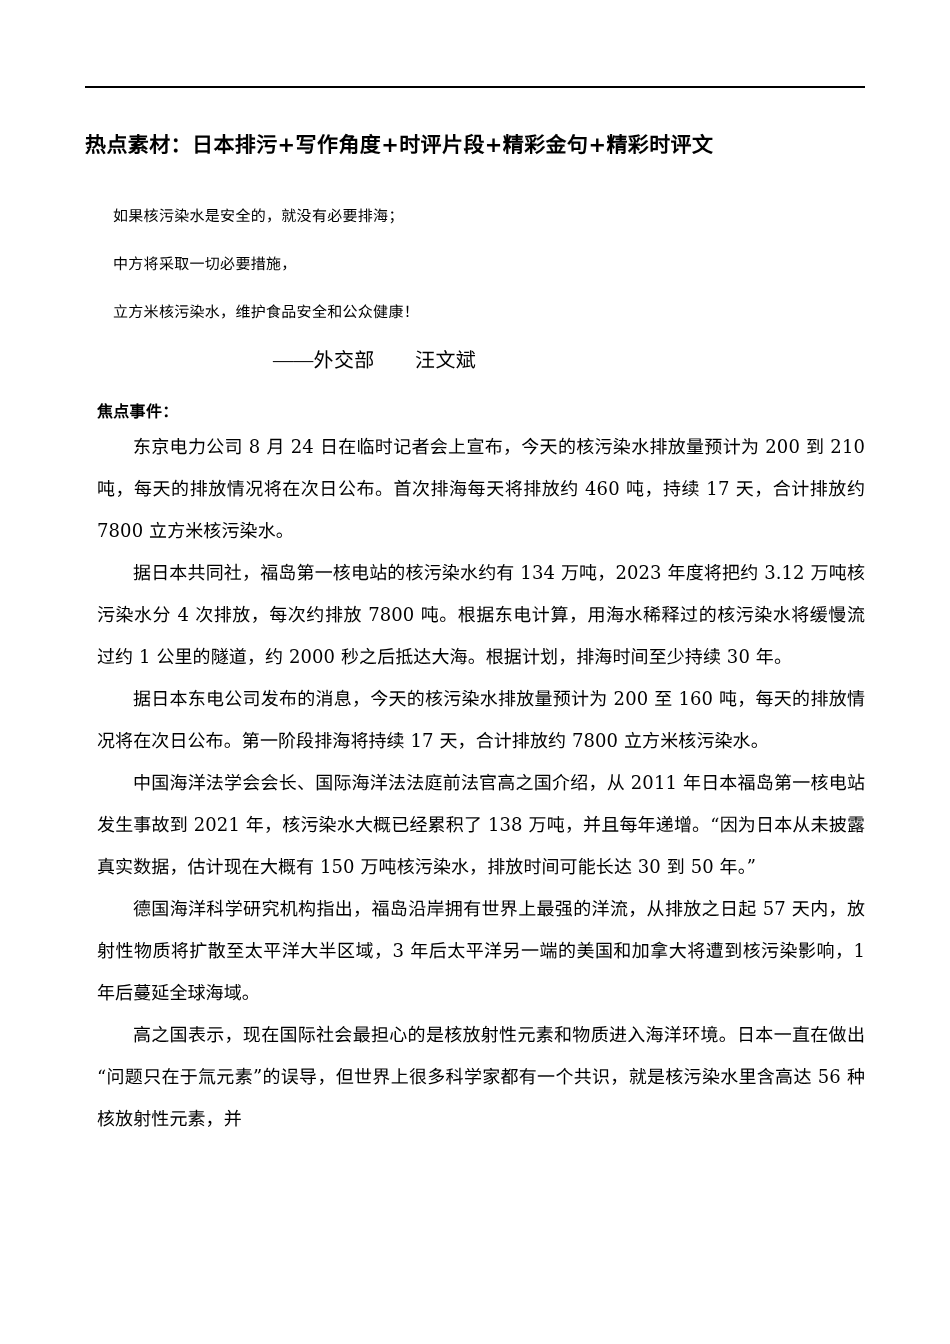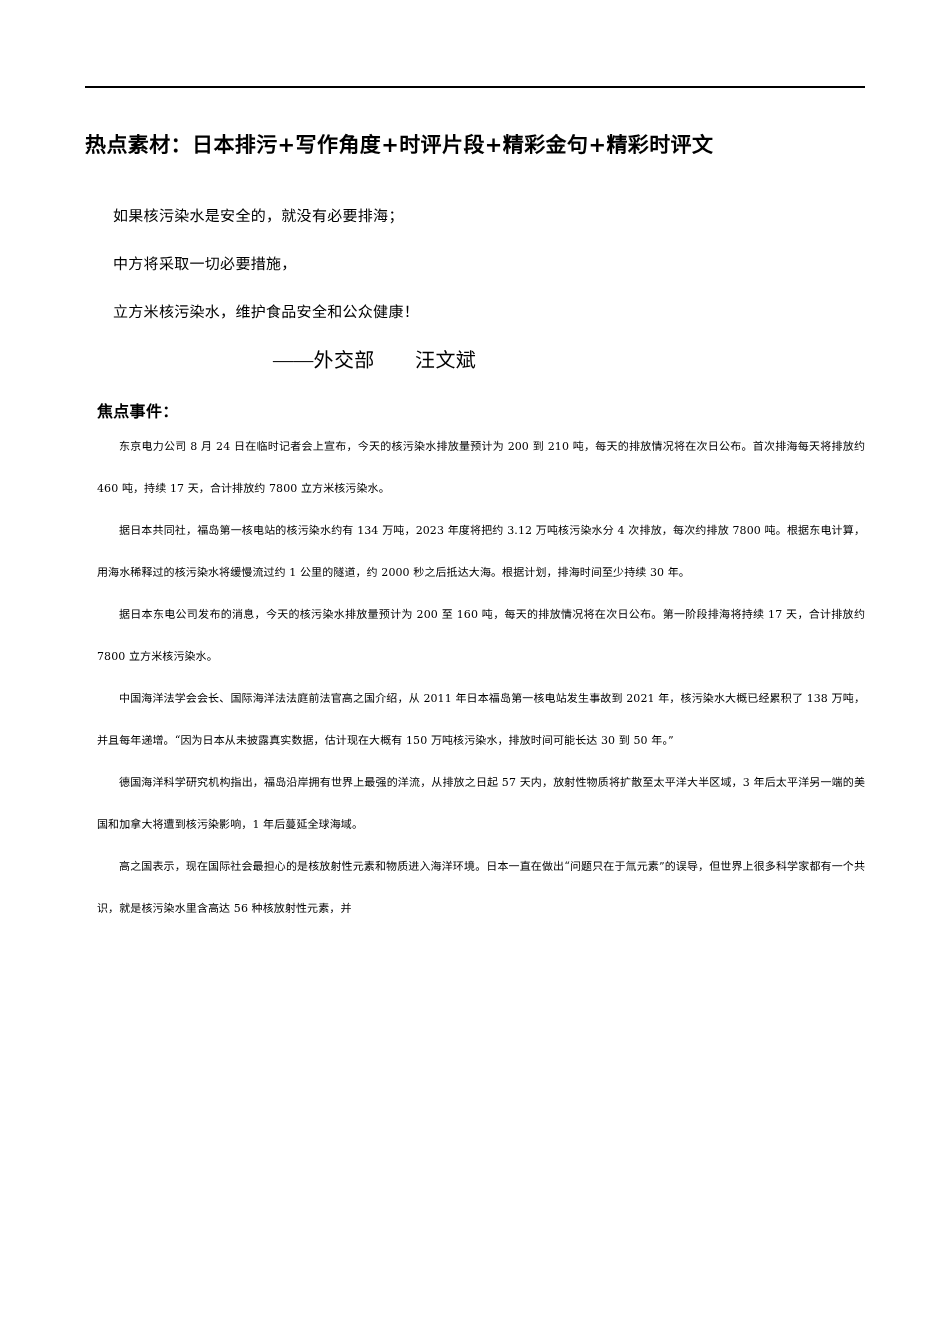--- a/index.html
+++ b/index.html
@@ -85,21 +85,21 @@
     line-height: 24px;
     margin-top: 28px;
     margin-bottom: 0;
     padding-left: 12px;
     letter-spacing: 0.3px;
   }
 
   
   .body-para {
     font-family: "DejaVu Serif", "Liberation Serif", serif;
-    font-size: 11px;
+    font-size: 18px;
     line-height: 42px;
     text-align: justify;
     text-justify: inter-ideograph;
     text-indent: 2em;
     margin: 0;
     padding-left: 12px;
     letter-spacing: 0.1px;
   }
   .body-para:first-of-type {
     margin-top: 2px;

